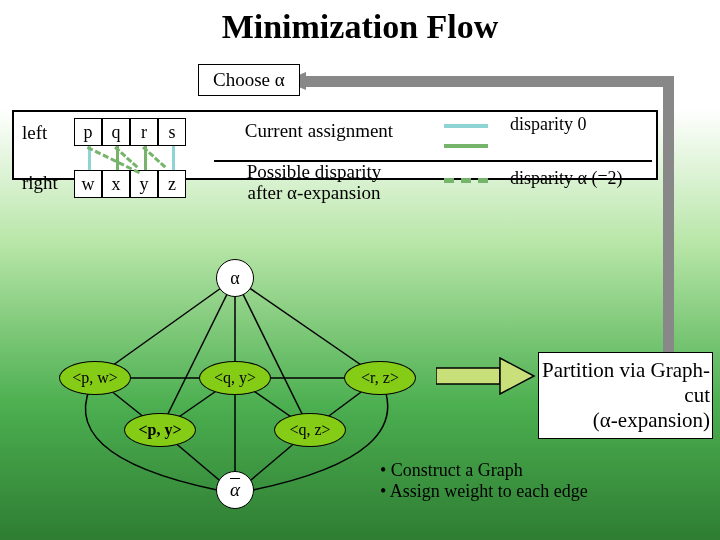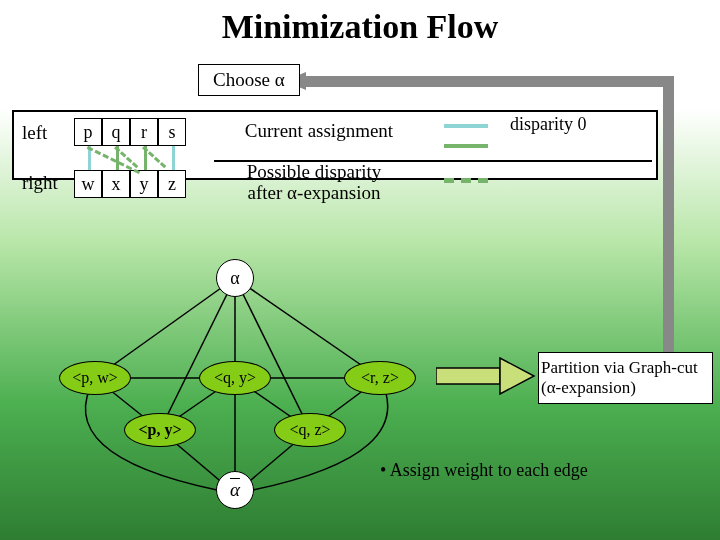--- a/index.html
+++ b/index.html
@@ -137,22 +137,22 @@
   .big-arrow {
     position: absolute;
   }
   .right-box {
     position: absolute;
     left: 538px;
     top: 352px;
     width: 175px;
     background: #fff;
     border: 1px solid #000;
-    font-size: 17px;
-    text-align: left;
+    font-size: 21px;
+    text-align: right;
     padding: 5px 2px;
   }
   .bullets {
     position: absolute;
     left: 380px;
     top: 460px;
     font-size: 18px;
   }
   .bullets div::before { content: "• "; }
   
@@ -206,20 +206,21 @@
     <span>after α-expansion</span>
   </div>
 
   <div class="hr-mid"></div>
 
   <div class="legend-line legend-solid" style="left:430px; top:12px;"></div>
   <div class="legend-line legend-solid2" style="left:430px; top:32px;"></div>
   <div class="legend-line legend-dash" style="left:430px; top:66px;"></div>
 
   <div class="legend-text" style="left:496px; top:2px;">disparity 0</div>
+  <div class="legend-text" style="left:496px; top:56px;">disparity α (=2)</div>
 </div>
 
 <svg style="position:absolute; left:0; top:0;" width="720" height="540">
 
   <line x1="235" y1="278" x2="95" y2="378" stroke="#000" stroke-width="1.5"></line>
   <line x1="235" y1="278" x2="235" y2="378" stroke="#000" stroke-width="1.5"></line>
   <line x1="235" y1="278" x2="380" y2="378" stroke="#000" stroke-width="1.5"></line>
   <line x1="235" y1="278" x2="160" y2="430" stroke="#000" stroke-width="1.5"></line>
   <line x1="235" y1="278" x2="310" y2="430" stroke="#000" stroke-width="1.5"></line>
 
@@ -252,14 +253,15 @@
   <rect x="0" y="12" width="64" height="16" fill="#c9df7a" stroke="#000" stroke-width="1.5"></rect>
   <polygon points="64,2 64,38 98,20" fill="#c9df7a" stroke="#000" stroke-width="1.5"></polygon>
 </svg>
 
 <div class="right-box">
   <span>Partition via Graph-cut</span><br>
   <span>(α-expansion)</span>
 </div>
 
 <div class="bullets">
+  <div>Construct a Graph</div>
   <div>Assign weight to each edge</div>
 </div>
 
 </body></html>

